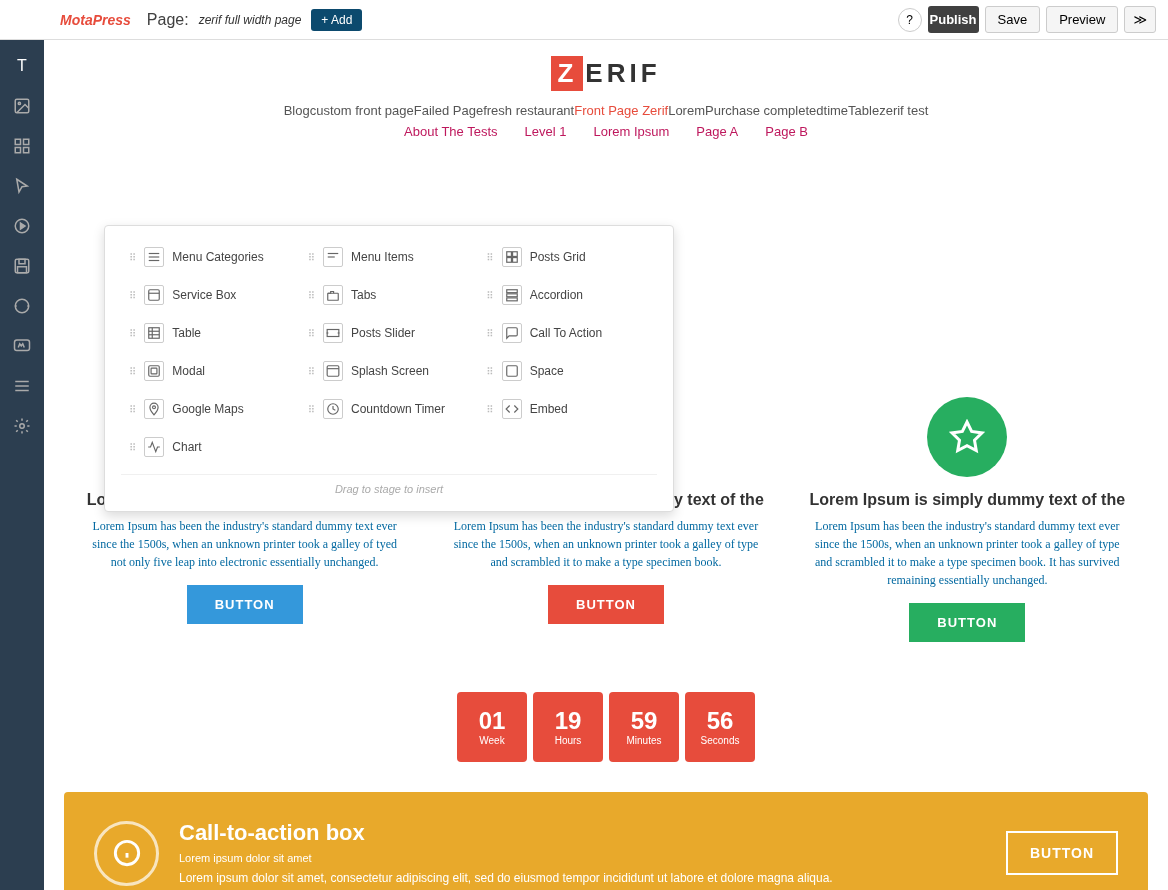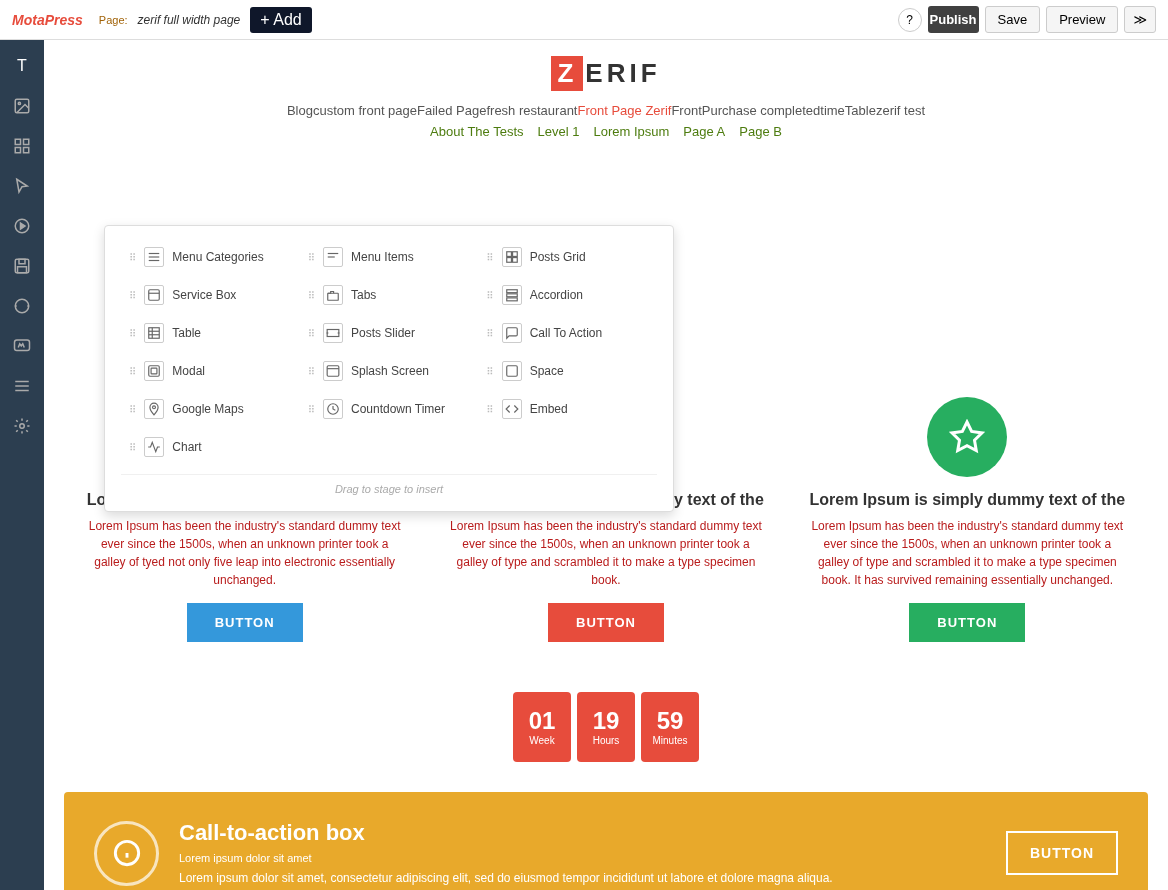--- a/index.html
+++ b/index.html
@@ -16,37 +16,38 @@
       gap: 10px;
       position: relative;
       z-index: 100;
     }
     .topbar-logo {
       font-weight: bold;
       font-style: italic;
       color: #e74c3c;
       font-size: 14px;
       margin-right: 6px;
+      margin-left: 48px;
     }
     .topbar-page-label {
-      font-size: 11px;
-      color: #a16207;
+      font-size: 16px;
+      color: #404040;
     }
     .topbar-page-name {
       font-size: 12px;
       color: #333;
       font-style: italic;
     }
     .add-btn {
-      background: #0f172a;
+      background: #0c4a6e;
       color: #fff;
       border: none;
       border-radius: 3px;
       padding: 4px 10px;
-      font-size: 16px;
+      font-size: 12px;
       cursor: pointer;
     }
     .topbar-right {
       margin-left: auto;
       display: flex;
       align-items: center;
       gap: 6px;
     }
     .help-btn {
       width: 24px; height: 24px;
@@ -151,23 +152,23 @@
       font-size: 13px;
       color: #555;
       margin-bottom: 6px;
     }
     .nav-menu span { cursor: pointer; }
     .nav-menu .active-nav { color: #e74c3c; }
 
     .nav-menu-2 {
       display: flex;
       justify-content: center;
-      gap: 14px;
+      gap: 27px;
       font-size: 13px;
-      color: #4d7c0f;
+      color: #be185d;
       margin-bottom: 10px;
     }
     .nav-menu-2 span { cursor: pointer; }
 
     
     .widget-panel {
       position: absolute;
       top: 185px;
       left: 60px;
       width: 570px;
@@ -234,38 +235,38 @@
       border-radius: 50%;
       display: flex; align-items: center; justify-content: center;
       margin: 0 auto 14px;
       font-size: 32px;
     }
     .circle-blue { background: #3498db; color: #fff; }
     .circle-red { background: #e74c3c; color: #fff; }
     .circle-green { background: #27ae60; color: #fff; }
 
     .feature-title { font-size: 16px; font-weight: bold; color: #333; margin-bottom: 8px; }
-    .feature-text { font-size: 12px; color: #b91c1c; line-height: 1.5; }
+    .feature-text { font-size: 12px; color: #0369a1; line-height: 1.5; font-family: Liberation Serif, serif; }
 
     
     .btn-blue { background: #3498db; color: #fff; border: none; padding: 12px 28px; font-size: 13px; letter-spacing: 1px; cursor: pointer; margin-top: 14px; font-weight: bold; }
     .btn-red { background: #e74c3c; color: #fff; border: none; padding: 12px 28px; font-size: 13px; letter-spacing: 1px; cursor: pointer; margin-top: 14px; font-weight: bold; }
     .btn-green { background: #27ae60; color: #fff; border: none; padding: 12px 28px; font-size: 13px; letter-spacing: 1px; cursor: pointer; margin-top: 14px; font-weight: bold; }
 
     
     .countdown-section {
       display: flex;
       justify-content: center;
       gap: 6px;
       padding: 20px;
     }
     .countdown-box {
       background: #e74c3c;
       color: #fff;
-      width: 58px; height: 70px;
+      width: 70px; height: 70px;
       display: flex; flex-direction: column;
       align-items: center; justify-content: center;
       border-radius: 4px;
     }
     .countdown-num { font-size: 24px; font-weight: bold; line-height: 1; }
     .countdown-label { font-size: 10px; margin-top: 2px; }
 
     
     .cta-section {
       background: #e8a92b;
@@ -386,21 +387,21 @@
     <div class="zerif-logo">
       <span class="z-box">Z</span>
       <span>ERIF</span>
     </div>
     <div class="nav-menu">
       <span>Blog</span>
       <span>custom front page</span>
       <span>Failed Page</span>
       <span>fresh restaurant</span>
       <span class="active-nav">Front Page Zerif</span>
-      <span>Front</span>
+      <span>Lorem</span>
       <span>Purchase completed</span>
       <span>timeTable</span>
       <span>zerif test</span>
     </div>
     <div class="nav-menu-2">
       <span>About The Tests</span>
       <span>Level 1</span>
       <span>Lorem Ipsum</span>
       <span>Page A</span>
       <span>Page B</span>
@@ -624,20 +625,24 @@
       <span class="countdown-label">Week</span>
     </div>
     <div class="countdown-box">
       <span class="countdown-num">19</span>
       <span class="countdown-label">Hours</span>
     </div>
     <div class="countdown-box">
       <span class="countdown-num">59</span>
       <span class="countdown-label">Minutes</span>
     </div>
+    <div class="countdown-box">
+      <span class="countdown-num">56</span>
+      <span class="countdown-label">Seconds</span>
+    </div>
   </div>
 
   <div class="cta-section">
     <div class="cta-icon-circle">
       <svg width="28" height="28" viewBox="0 0 24 24" fill="none" stroke="white" stroke-width="2.5">
           <circle cx="12" cy="12" r="10"></circle>
           <line x1="12" y1="16" x2="12" y2="12"></line>
           <line x1="12" y1="8" x2="12.01" y2="8"></line>
         </svg>
     </div>

